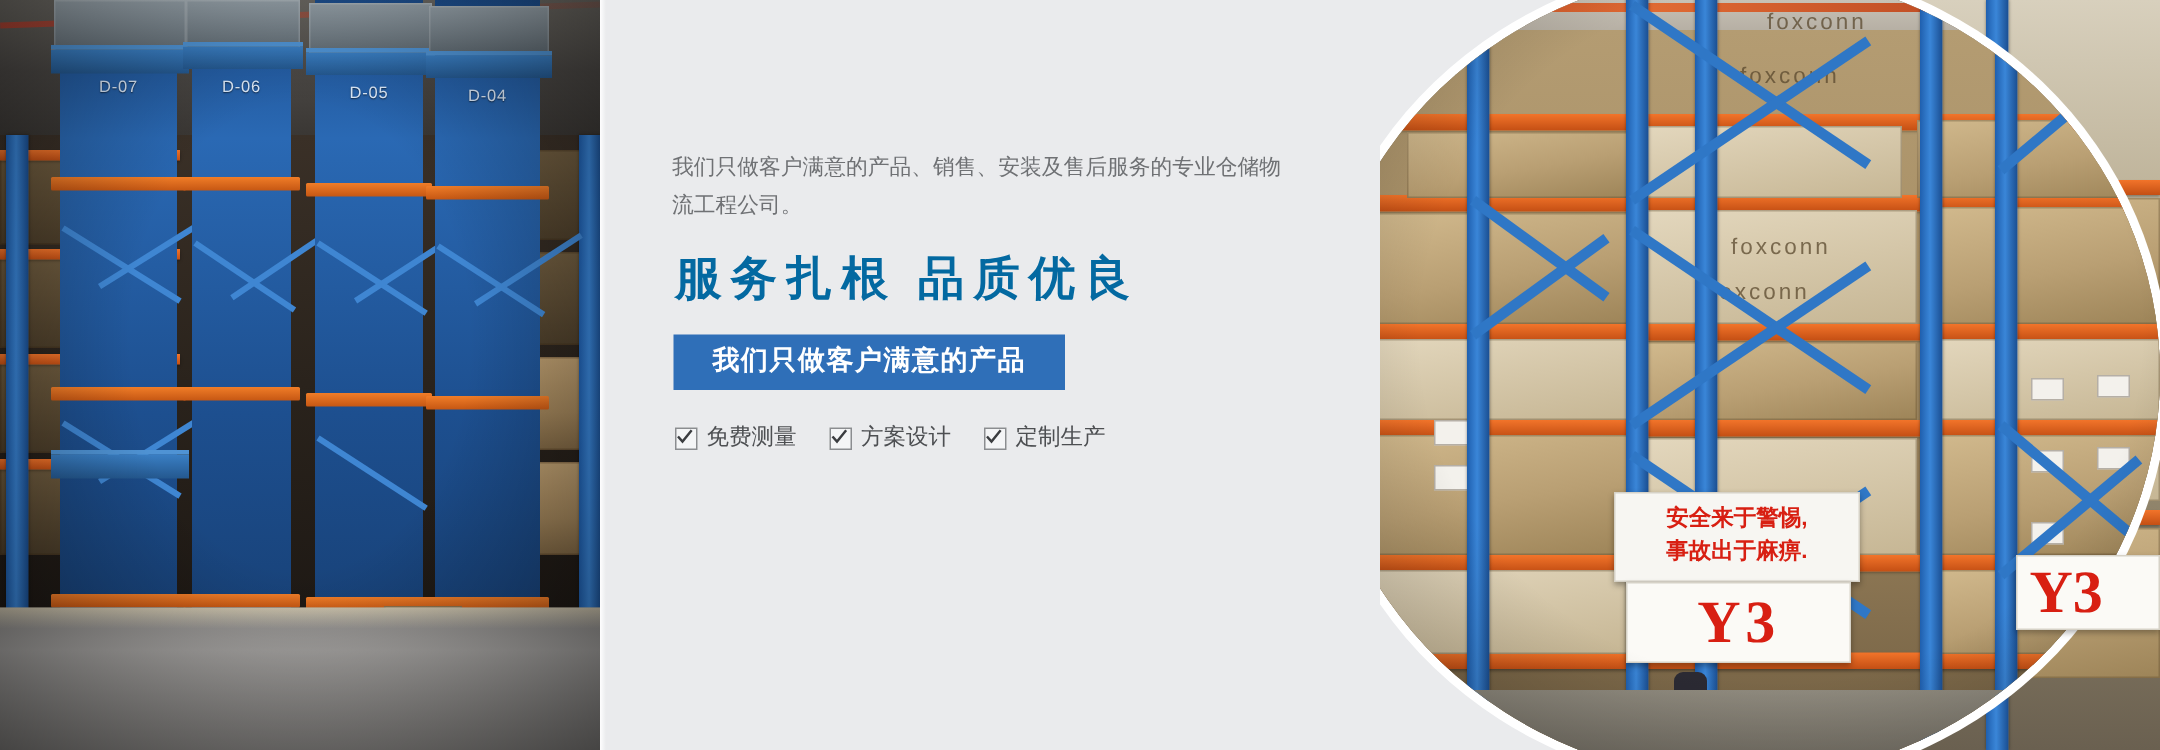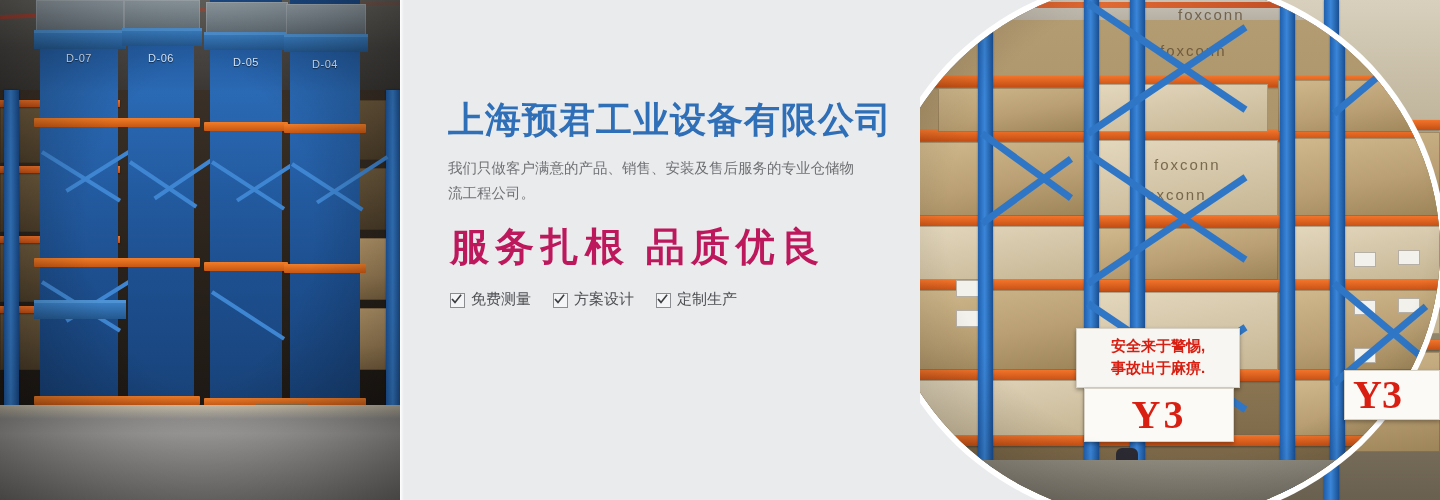--- a/index.html
+++ b/index.html
@@ -136,23 +136,23 @@
     white-space: nowrap;
   }
   .company-desc {
     font-size: 14.5px;
     color: #6f7174;
     line-height: 1.75;
     margin: 0 0 14px 0;
     width: 420px;
   }
   .slogan {
-    font-size: 39px;
+    font-size: 31px;
     font-weight: bold;
-    color: #be185d;
+    color: #0369a1;
     letter-spacing: 6px;
     margin: 0 0 16px 2px;
     font-family: "Liberation Serif", "DejaVu Serif", serif;
     white-space: nowrap;
   }
   .cta-btn {
     display: inline-block;
     background: #2f6fb8;
     color: #ffffff;
     font-size: 18px;
@@ -399,23 +399,25 @@
     <div class="rbeam" style="left:318px;top:420px;width:70px;height:9px;"></div>
 
     <div class="lp-floor"></div>
     <div class="lp-vignette"></div>
   </div>
 
   <div class="mid">
     <div class="mid-divider"></div>
 
     <div class="content">
-      <h1 class="company-title">上海预君工业设备有限公司</h1>
       <p class="company-desc">我们只做客户满意的产品、销售、安装及售后服务的专业仓储物流工程公司。</p>
       <div class="slogan">服务扎根 品质优良</div>
+      <div>
+        <button class="cta-btn">我们只做客户满意的产品</button>
+      </div>
       <div class="features">
         <div class="feature">
           <span class="chk">
             <svg width="11" height="11" viewBox="0 0 11 11" aria-hidden="true">
               <path d="M1.5 5.6 L4 8.4 L9.6 1.4" fill="none" stroke="#3b3d40" stroke-width="1.6" stroke-linecap="square"></path>
             </svg>
           </span>
           <span>免费测量</span>
         </div>
         <div class="feature">

